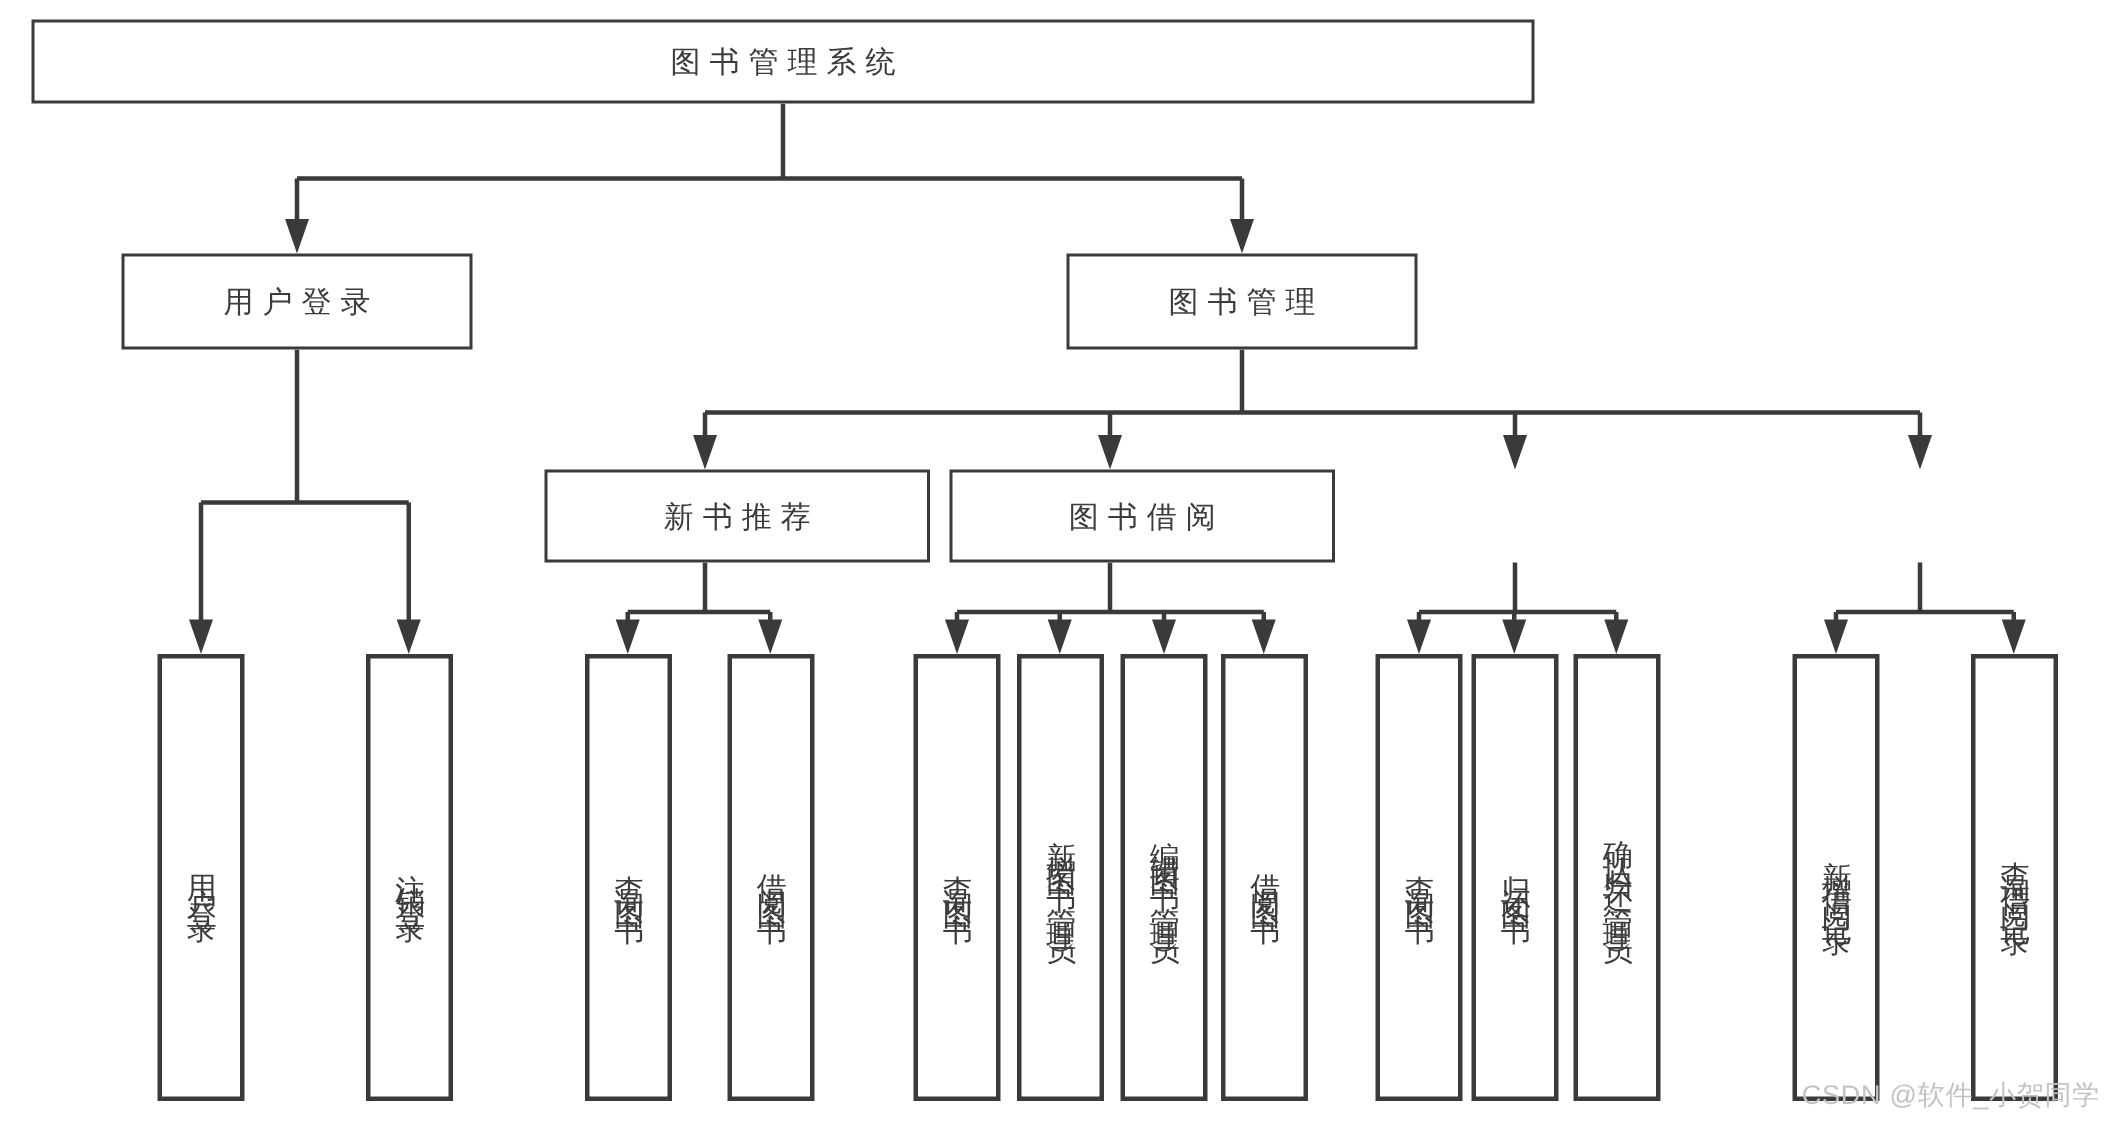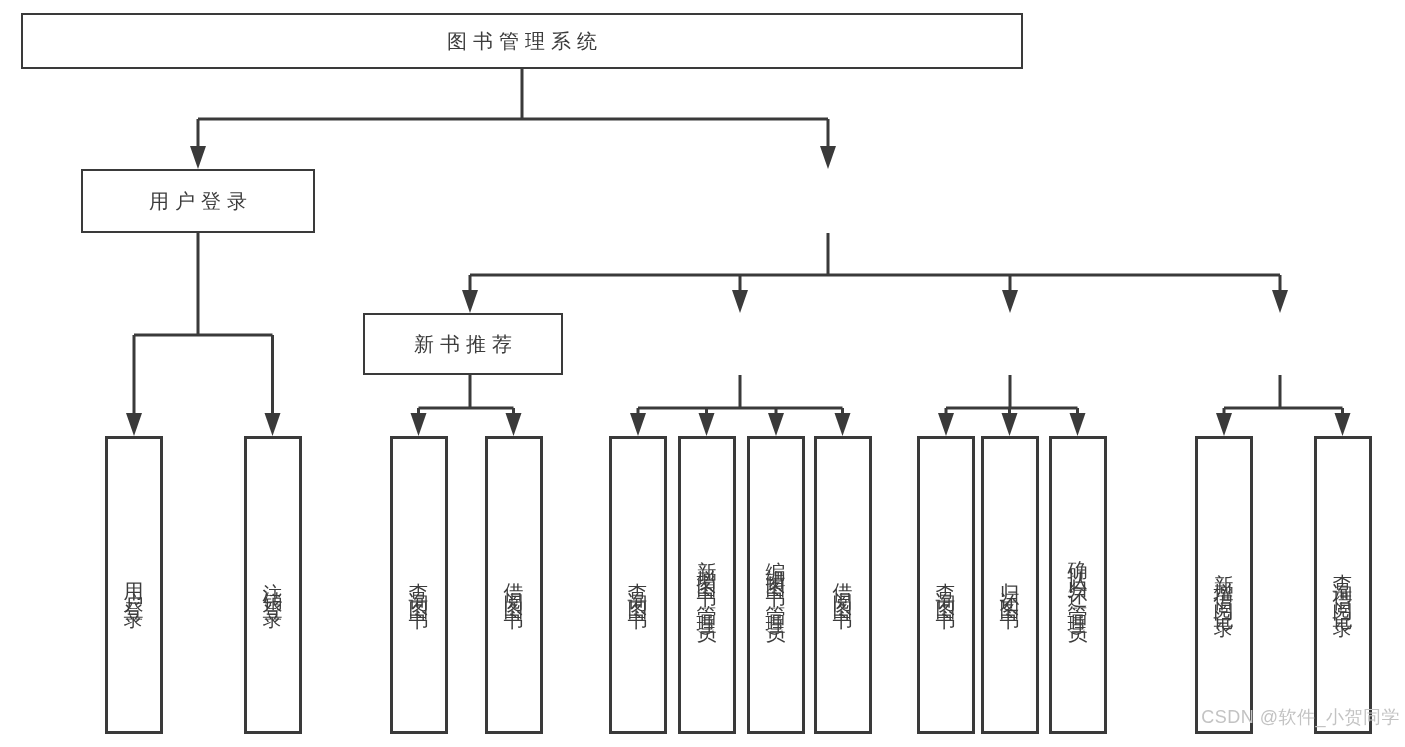--- a/index.html
+++ b/index.html
@@ -9,28 +9,28 @@
     --line:#3a3a3a;--text:#3c3c3c;--wm:#c3c3c3;
   }
   .connectors{position:absolute;left:0;top:0;z-index:1;}
   .node{
     position:absolute;box-sizing:border-box;background:#fff;
     border:2px solid var(--line);display:flex;align-items:center;justify-content:center;
     z-index:2;color:var(--text);
   }
   .lbl{font-size:20px;letter-spacing:6px;text-indent:6px;white-space:nowrap;}
   .l2{top:169px;width:234px;height:64px;}
-  .l3{top:313px;width:200px;height:62px;}
+  .l3{top:313px;width:257px;height:62px;}
   .leaf{top:436px;width:58px;height:298px;border-width:3px;}
   .leaf .lbl{
     writing-mode:vertical-rl;text-orientation:mixed;
     font-size:20px;letter-spacing:9px;text-indent:0;line-height:1;
   }
   .watermark{
-    position:absolute;right:5px;bottom:18px;z-index:3;
+    position:absolute;right:5px;bottom:5px;z-index:3;
     font-size:18px;color:var(--wm);letter-spacing:0.5px;white-space:nowrap;
   }
 </style>
 </head>
 <body>
 
 <div class="canvas" style="--line: #3a3a3a; --text: #3c3c3c; --wm: #c3c3c3; background: rgb(255, 255, 255);">
 
   <svg id="connector-svg" class="connectors" width="1405" height="747">
       <g>
@@ -75,23 +75,29 @@
       </g>
     </svg>
 
   <div class="node" style="left:21px;top:13px;width:1002px;height:56px">
     <span class="lbl">图书管理系统</span>
   </div>
 
   <div class="node l2" style="left:81px">
     <span class="lbl">用户登录</span>
   </div>
+  <div class="node l2" style="left:711px">
+    <span class="lbl">图书管理</span>
+  </div>
 
   <div class="node l3" style="left:363px">
     <span class="lbl">新书推荐</span>
+  </div>
+  <div class="node l3" style="left:633px">
+    <span class="lbl">图书借阅</span>
   </div>
 
   <div class="node leaf" style="left:105px">
     <span class="lbl">用户登录</span>
   </div>
   <div class="node leaf" style="left:244px">
     <span class="lbl">注销登录</span>
   </div>
 
   <div class="node leaf" style="left:390px">

